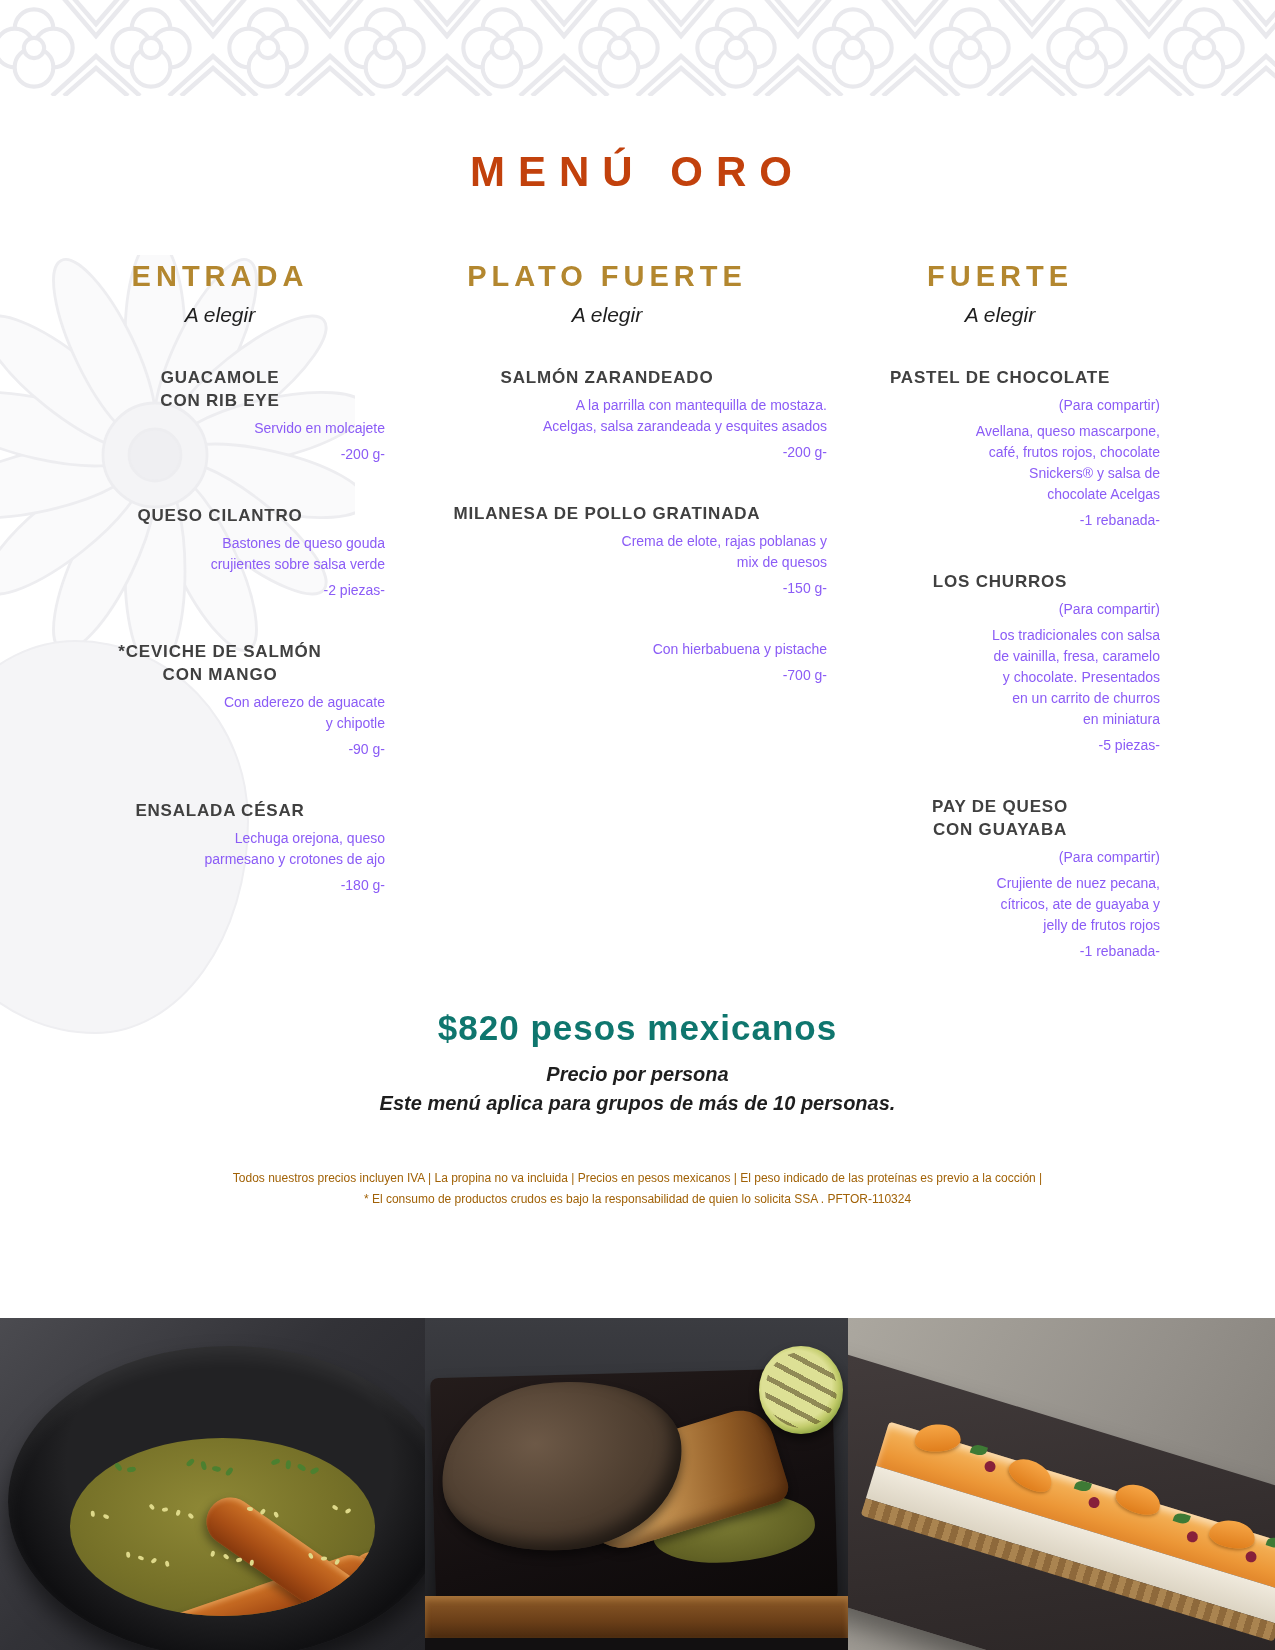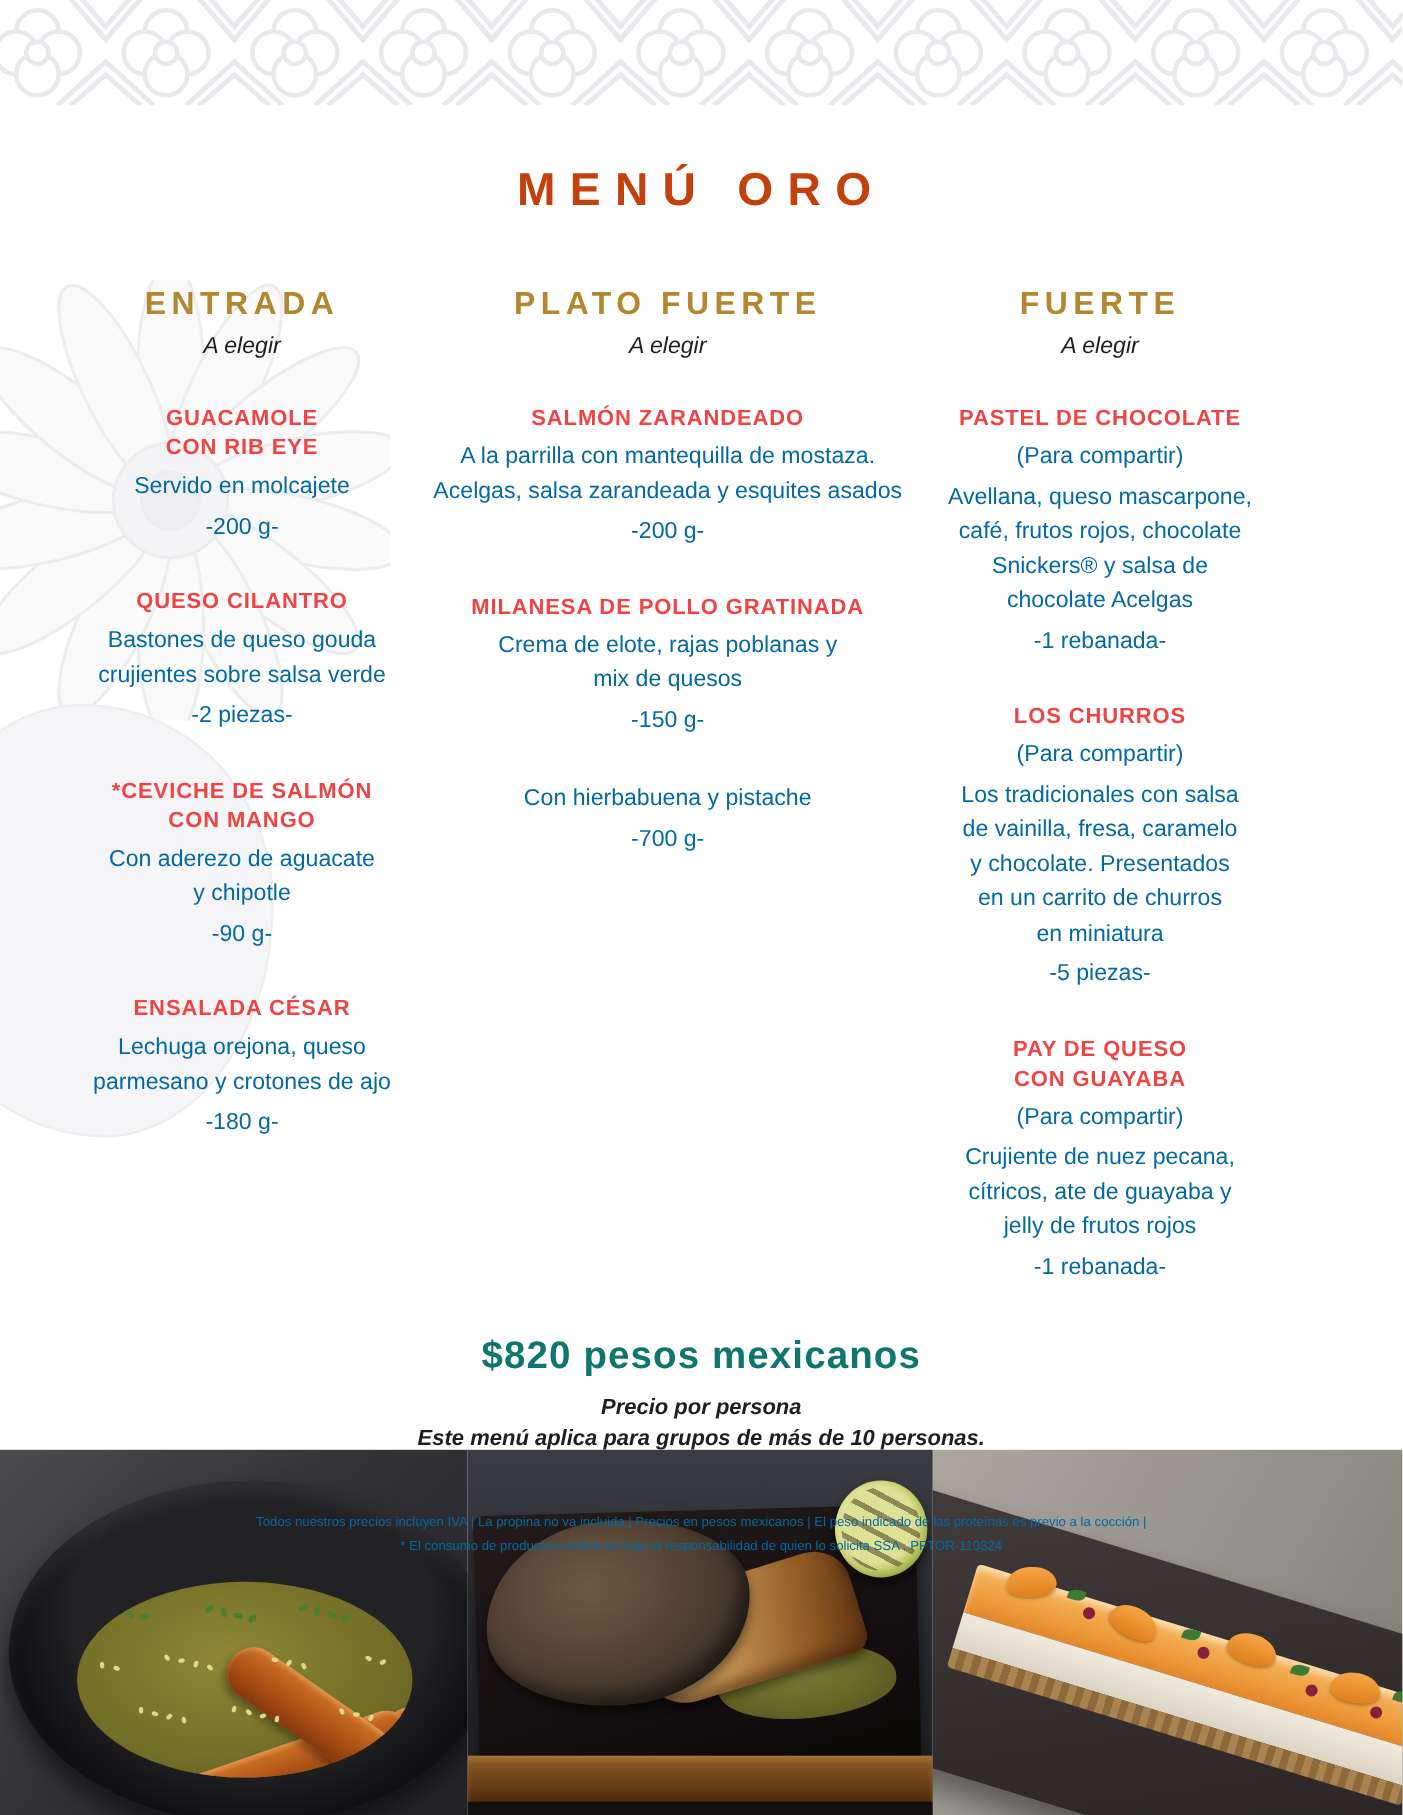--- a/index.html
+++ b/index.html
@@ -33,35 +33,35 @@
   .col { text-align:center; }
   .col-entrada { margin-left:55px; width:330px; }
   .col-plato   { margin-left:2px;  width:440px; }
   .col-postre  { margin-left:13px; width:320px; }
 
   .col h2 { margin:0; font-size:29px; font-weight:700; letter-spacing:5px; color:#B3872F; }
   .subtitle { margin:10px 0 0; font-style:italic; font-size:21px; color:#1e1e1e; }
 
   .item { margin-top:40px; }
   .iname {
-    margin:0; font-size:20px; font-weight:700; letter-spacing:.8px;
-    line-height:1.35; white-space:pre-line; color:#ef4444;
+    margin:0; font-size:17px; font-weight:700; letter-spacing:.8px;
+    line-height:1.35; white-space:pre-line; color:#404040;
   }
   .inote, .idesc, .iportion {
-    margin:5px 0 0; font-size:21px; font-weight:400; line-height:1.5;
-    white-space:pre-line; color:#0369a1;
+    margin:5px 0 0; font-size:14px; font-weight:400; line-height:1.5;
+    white-space:pre-line; color:#8b5cf6;text-align:right;
   }
 
   
   .price { position:relative; z-index:2; text-align:center; margin-top:46px; }
   .price-headline { margin:0; font-size:35px; font-weight:700; color:#0f766e; letter-spacing:1px; }
   .price-note { margin:13px 0 0; font-style:italic; font-weight:700; font-size:20px; line-height:1.3; }
   .price-note + .price-note { margin-top:3px; }
 
-  .fine { position:relative; z-index:2; text-align:center; margin-top:52px; font-size:12px; color:#0369a1; line-height:1.8; }
+  .fine { position:relative; z-index:2; text-align:center; margin-top:52px; font-size:12px; color:#a16207; line-height:1.8; }
 
   
   .photos { position:absolute; left:0; top:1318px; width:1275px; height:332px; display:flex; }
   .photo { position:relative; height:332px; overflow:hidden; }
   .p1 { width:425px; background:linear-gradient(135deg,#4b4b50 0%,#323237 45%,#232327 100%); }
   .p2 { width:423px; background:linear-gradient(180deg,#3b3c41 0%,#2b2c30 55%,#1d1d20 100%); }
   .p3 { width:427px; background:linear-gradient(120deg,#aba79f 0%,#94908a 55%,#807c76 100%); }
 
   
   .bowl {

